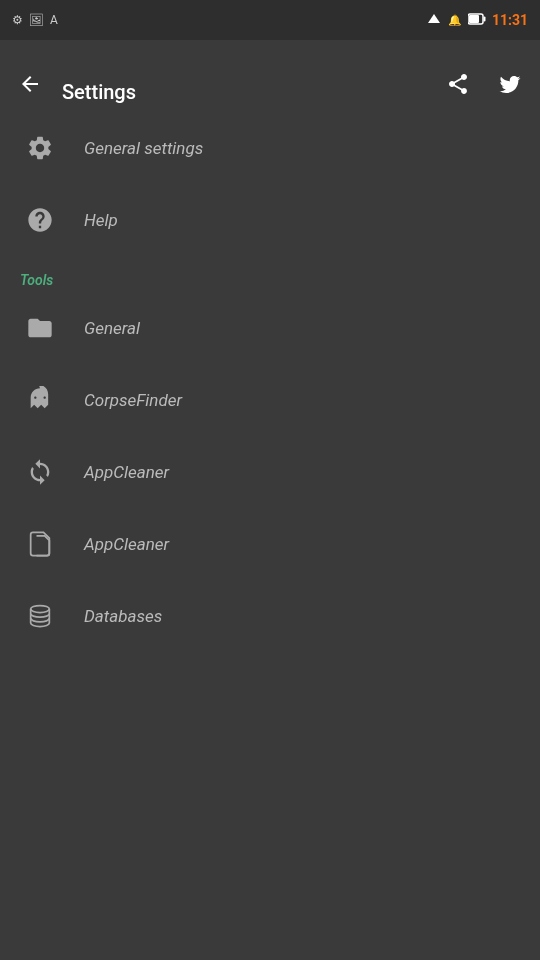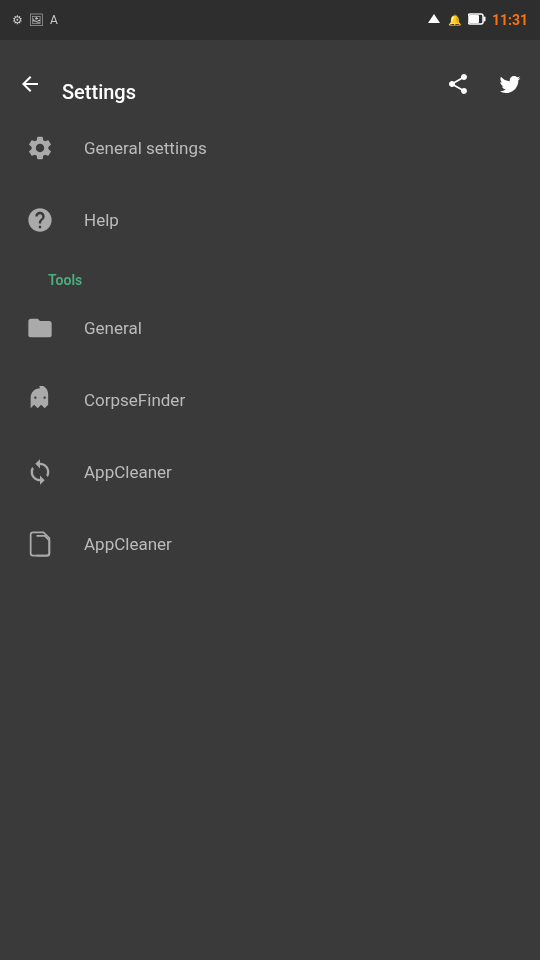--- a/index.html
+++ b/index.html
@@ -71,20 +71,21 @@
       justify-content: center;
       cursor: pointer;
       color: #ffffff;
       font-size: 20px;
     }
 
     
     .content {
       width: 100%;
       padding: 8px 0;
+      font-style: italic;
     }
 
     .menu-item {
       width: 100%;
       height: 72px;
       display: flex;
       align-items: center;
       padding: 0 20px;
       gap: 24px;
       cursor: pointer;
@@ -110,21 +111,20 @@
       color: #bbbbbb;
       font-weight: 400;
     }
 
     .section-header {
       padding: 16px 20px 4px 20px;
       font-size: 14px;
       font-weight: 600;
       color: #4caf7d;
       text-transform: none;
-      margin-left: 28px;
     }
   </style>
 </head>
 <body>
 
 <div class="status-bar">
   <div class="status-bar-left">
 
     <span style="font-size:12px;color:#ccc;">⚙</span>
     <span style="font-size:12px;color:#ccc;">🖼</span>
@@ -221,14 +221,25 @@
     <div class="menu-icon">
       <svg viewBox="0 0 24 24">
         <path d="M6 2h9l5 5v13a2 2 0 01-2 2H6a2 2 0 01-2-2V4a2 2 0 012-2z" stroke="#aaa" stroke-width="1.5" fill="none"></path>
         <path d="M9 5h7l4 4v11a2 2 0 01-2 2H9" stroke="#aaa" stroke-width="1.5" fill="none"></path>
       </svg>
     </div>
     <span class="menu-label">AppCleaner</span>
   </div>
 
 
+  <div class="menu-item">
+    <div class="menu-icon">
+      <svg viewBox="0 0 24 24">
+        <ellipse cx="12" cy="6" rx="8" ry="3" stroke="#aaa" stroke-width="1.5" fill="none"></ellipse>
+        <path d="M4 6v4c0 1.66 3.58 3 8 3s8-1.34 8-3V6" stroke="#aaa" stroke-width="1.5" fill="none"></path>
+        <path d="M4 10v4c0 1.66 3.58 3 8 3s8-1.34 8-3v-4" stroke="#aaa" stroke-width="1.5" fill="none"></path>
+        <path d="M4 14v4c0 1.66 3.58 3 8 3s8-1.34 8-3v-4" stroke="#aaa" stroke-width="1.5" fill="none"></path>
+      </svg>
+    </div>
+    <span class="menu-label">Databases</span>
+  </div>
 
 </div>
 
 </body></html>

